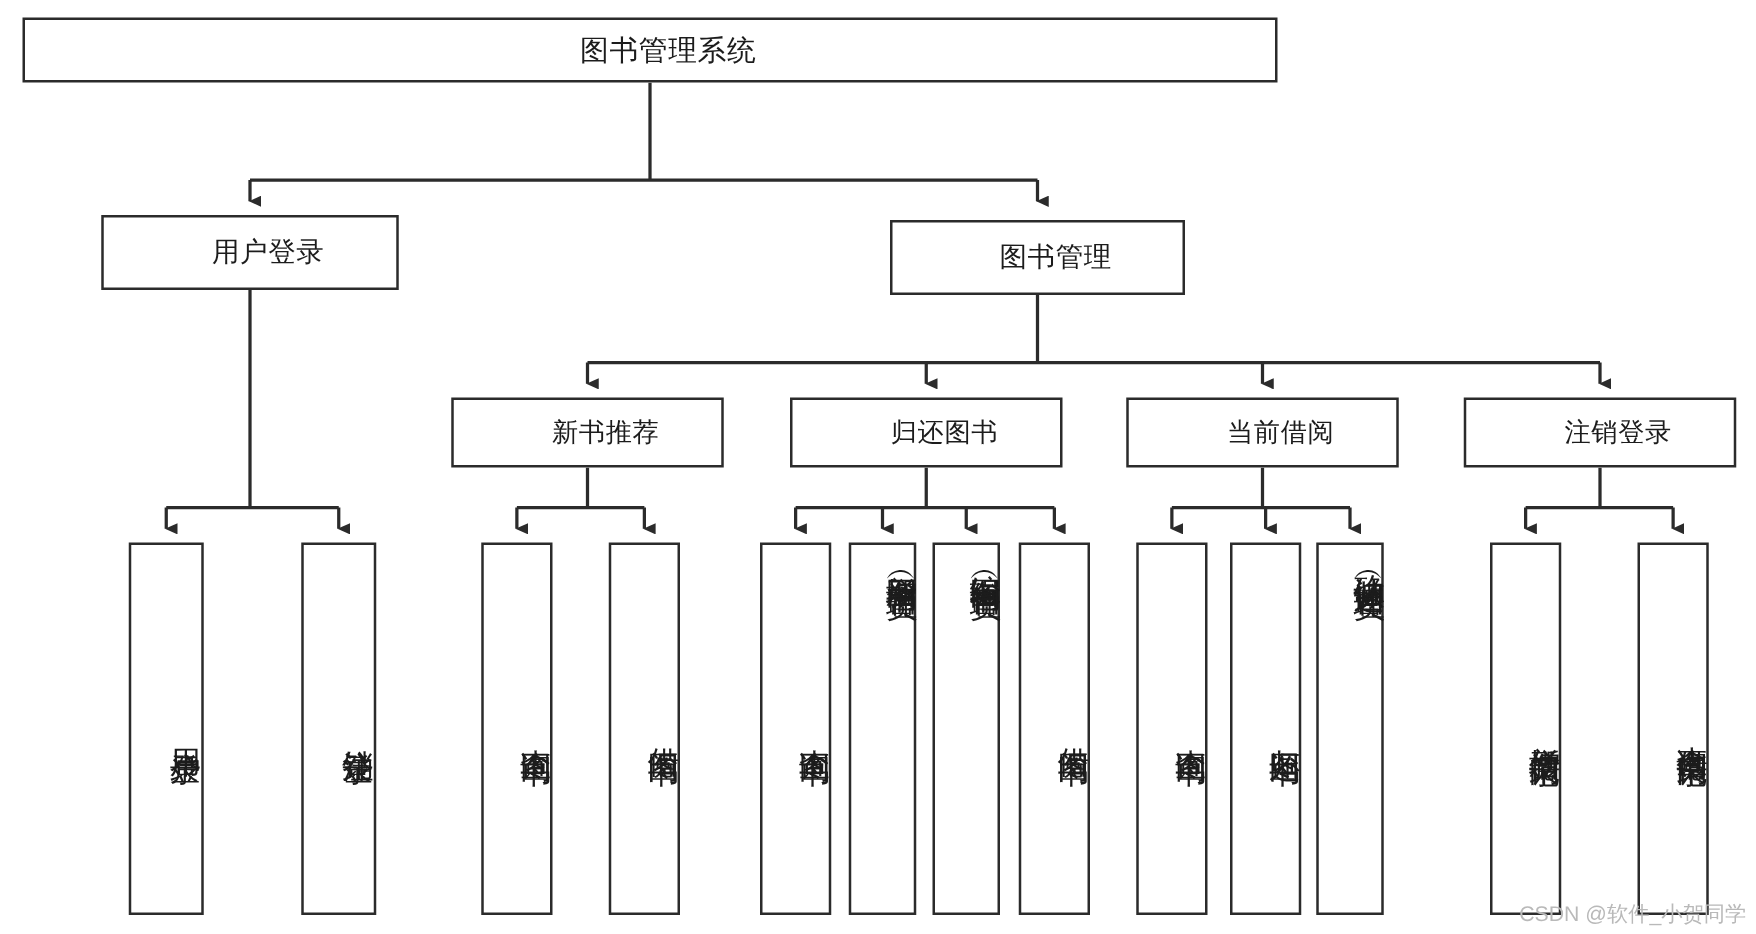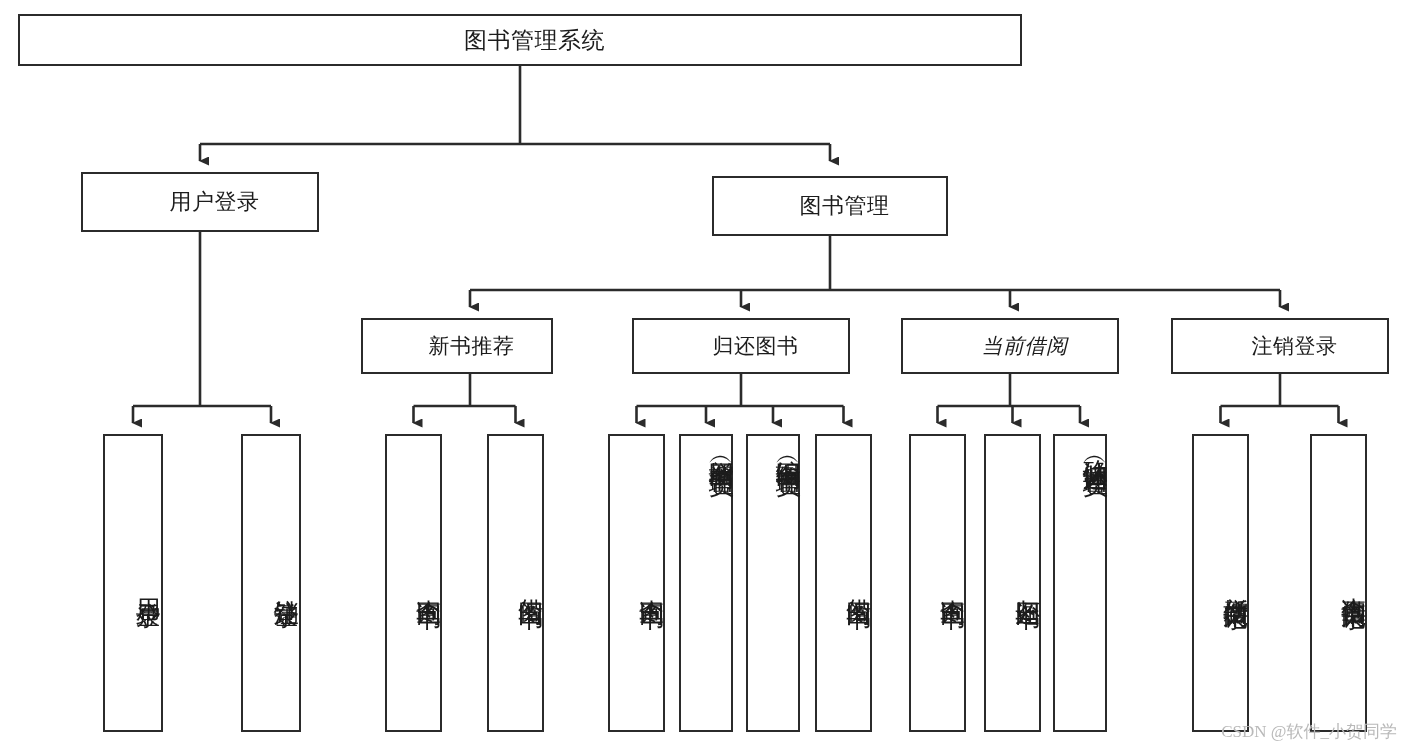--- a/index.html
+++ b/index.html
@@ -63,21 +63,21 @@
   .leaf.top .node-label {
     margin-top: 4px;
   }
   .watermark {
     position: absolute;
     right: 8px;
     bottom: 4px;
     font-size: 17px;
     color: #b9b9b9;
     white-space: nowrap;
-    font-family: Liberation Serif, serif;
+    font-family: Liberation Sans, sans-serif;
   }
 </style>
 </head>
 <body>
 
 <div id="canvas">
 
   <svg class="links" viewBox="0 0 1405 747" xmlns="http://www.w3.org/2000/svg">
     <defs>
       <marker id="arrow" markerWidth="9" markerHeight="10" refX="4.5" refY="9" orient="auto" markerUnits="userSpaceOnUse">
@@ -117,27 +117,27 @@
   <div id="node-layer">
       <div class="node tier0" style="left: 18px; top: 14px; width: 1004px; height: 52px;">
         <span class="node-label">图书管理系统</span>
       </div>
       <div class="node tier1" style="left: 81px; top: 172px; width: 238px; height: 60px;">
         <span class="node-label">用户登录</span>
       </div>
       <div class="node tier1" style="left: 712px; top: 176px; width: 236px; height: 60px;">
         <span class="node-label">图书管理</span>
       </div>
-      <div class="node tier2" style="left: 361px; top: 318px; width: 192px; height: 56px;">
+      <div class="node tier2" style="left: 361px; top: 318px; width: 218px; height: 56px;">
         <span class="node-label">新书推荐</span>
       </div>
       <div class="node tier2" style="left: 632px; top: 318px; width: 218px; height: 56px;">
         <span class="node-label">归还图书</span>
       </div>
-      <div class="node tier2" style="left: 901px; top: 318px; width: 218px; height: 56px; font-style: italic;">
+      <div class="node tier2" style="left: 901px; top: 318px; width: 218px; height: 56px;">
         <span class="node-label">当前借阅</span>
       </div>
       <div class="node tier2" style="left: 1171px; top: 318px; width: 218px; height: 56px;">
         <span class="node-label">注销登录</span>
       </div>
       <div class="node tier3 leaf center" style="left: 103px; top: 434px; width: 60px; height: 298px;">
         <span class="node-label">用户登录</span>
       </div>
       <div class="node tier3 leaf center" style="left: 241px; top: 434px; width: 60px; height: 298px;">
         <span class="node-label">注销登录</span>

